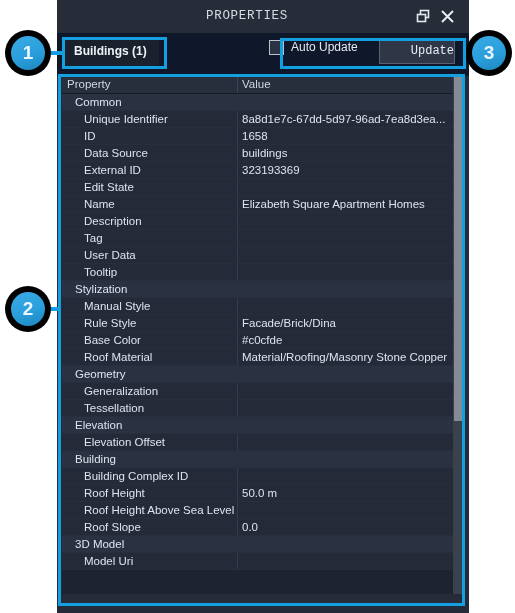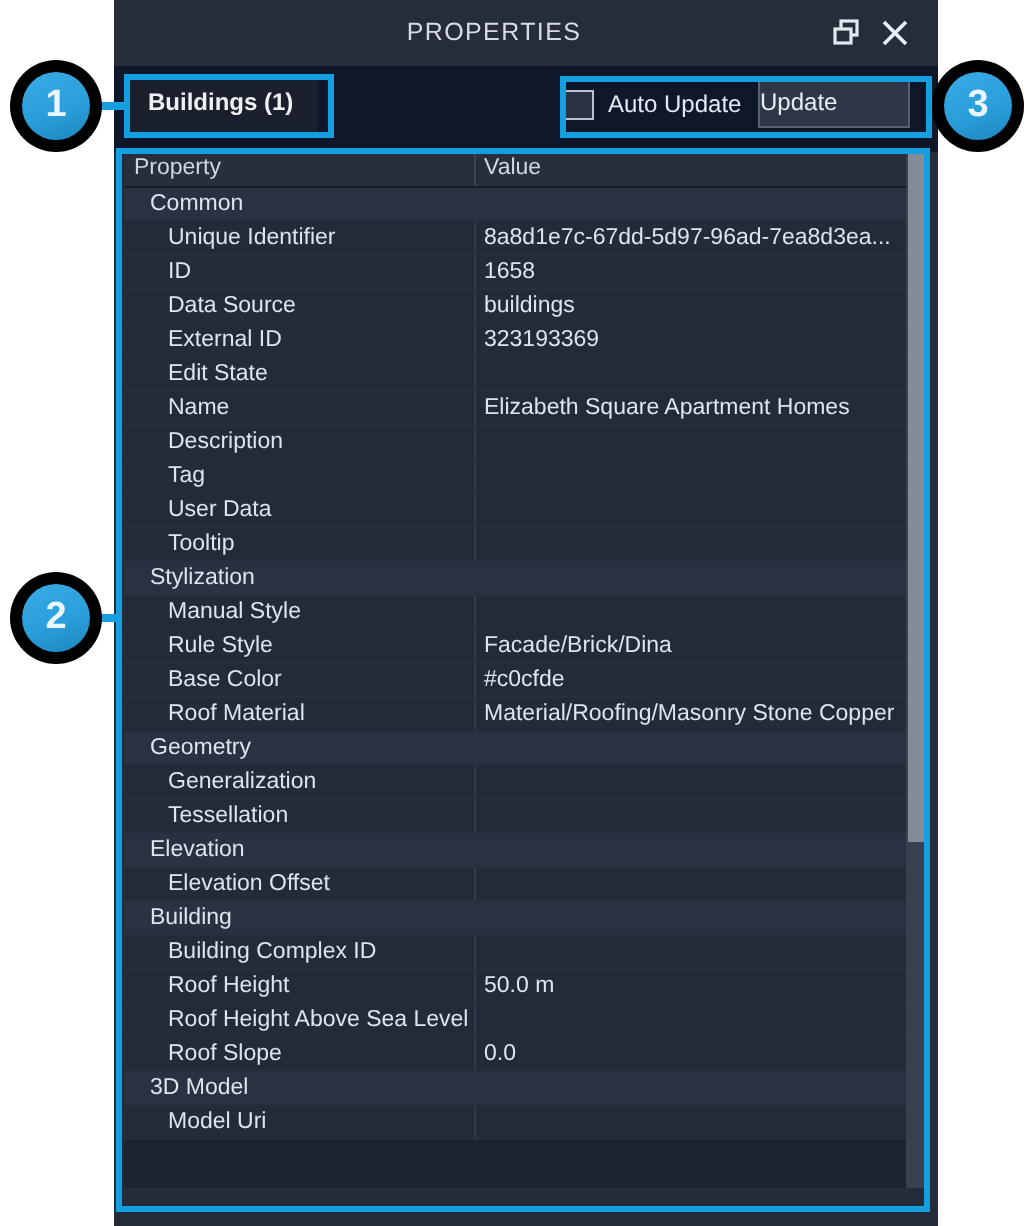--- a/index.html
+++ b/index.html
@@ -37,20 +37,21 @@
   #title-text {
     position: absolute;
     left: 0; top: 0;
     width: 380px;
     height: 33px;
     line-height: 33px;
     text-align: center;
     color: #d6dce6;
     font-size: 12.5px;
     letter-spacing: 0.7px;
+    font-family: Liberation Mono, monospace;
   }
   .win-btn {
     position: absolute;
     top: 7px;
     width: 19px;
     height: 19px;
     cursor: pointer;
   }
   #btn-restore { left: 357px; }
   #btn-close   { left: 381px; }
@@ -73,25 +74,24 @@
     line-height: 29px;
     background: #1b212c;
     color: #eef2f8;
     font-size: 12px;
     font-weight: bold;
     cursor: pointer;
     box-sizing: border-box;
   }
   #autoupdate-wrap {
     position: absolute;
-    left: 225px;
+    left: 212px;
     top: 7px;
     height: 24px;
     display: flex;
-    align-items: center;
     cursor: pointer;
   }
   #autoupdate-box {
     width: 15px;
     height: 15px;
     border: 1px solid #b9c2cf;
     background: #2b3242;
     box-sizing: border-box;
     cursor: pointer;
   }
@@ -104,23 +104,23 @@
   #btn-update {
     position: absolute;
     left: 322px;
     top: 6px;
     width: 76px;
     height: 25px;
     background: #2f3747;
     border: 1px solid #596272;
     color: #e8edf4;
     font-size: 12px;
-    font-family: Liberation Sans, sans-serif;
+    font-family: Liberation Mono, monospace;
     line-height: 23px;
-    text-align: left;
+    text-align: right;
     box-sizing: border-box;
     cursor: pointer;
   }
 
   
   #grid-outer {
     position: absolute;
     left: 5px;
     top: 76px;
     width: 402px;

